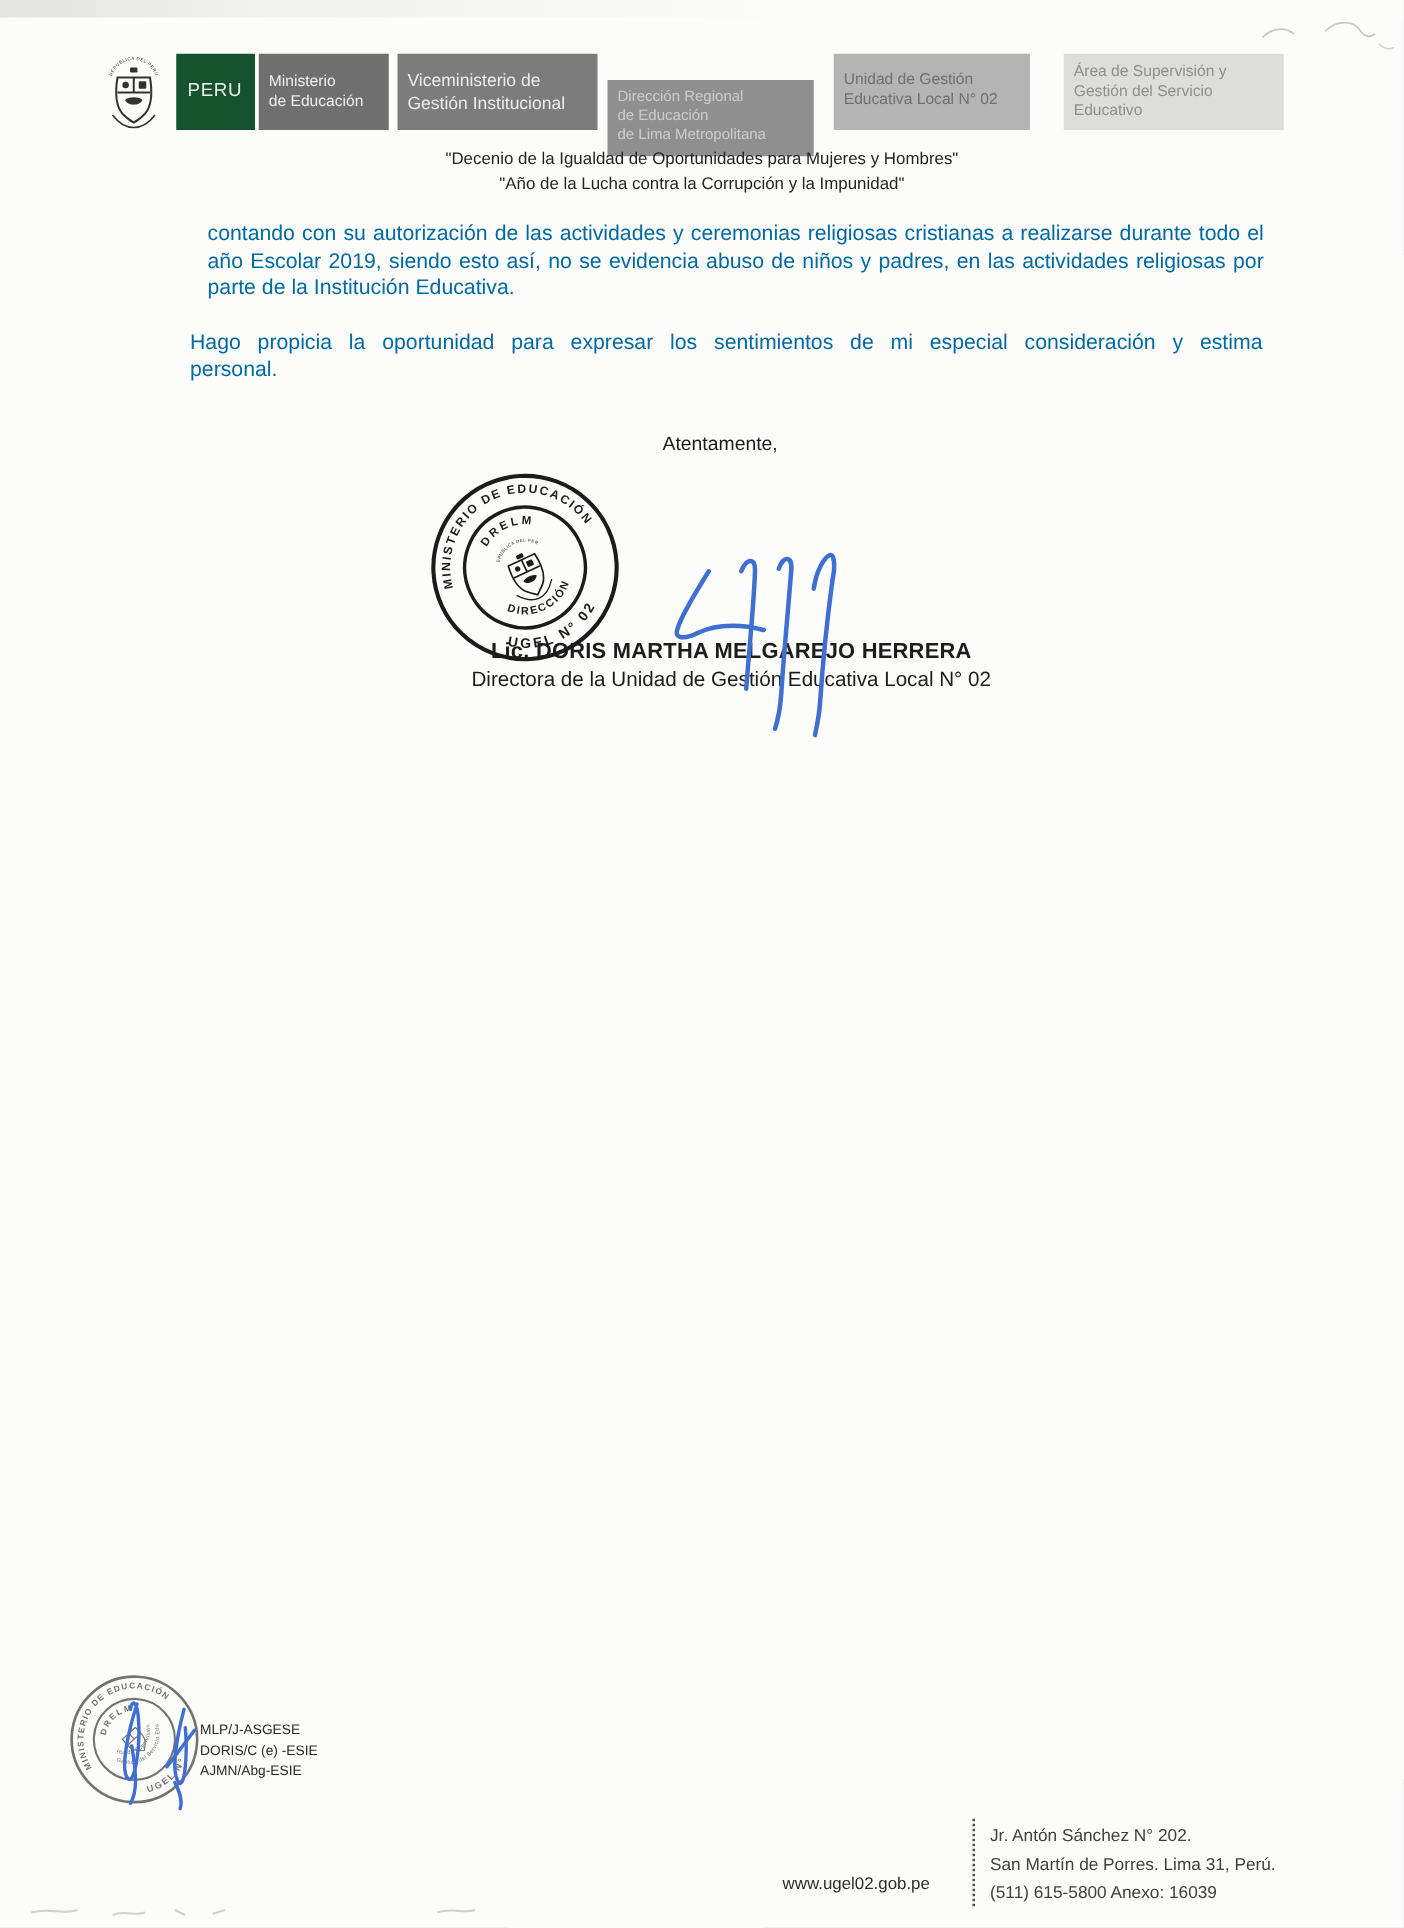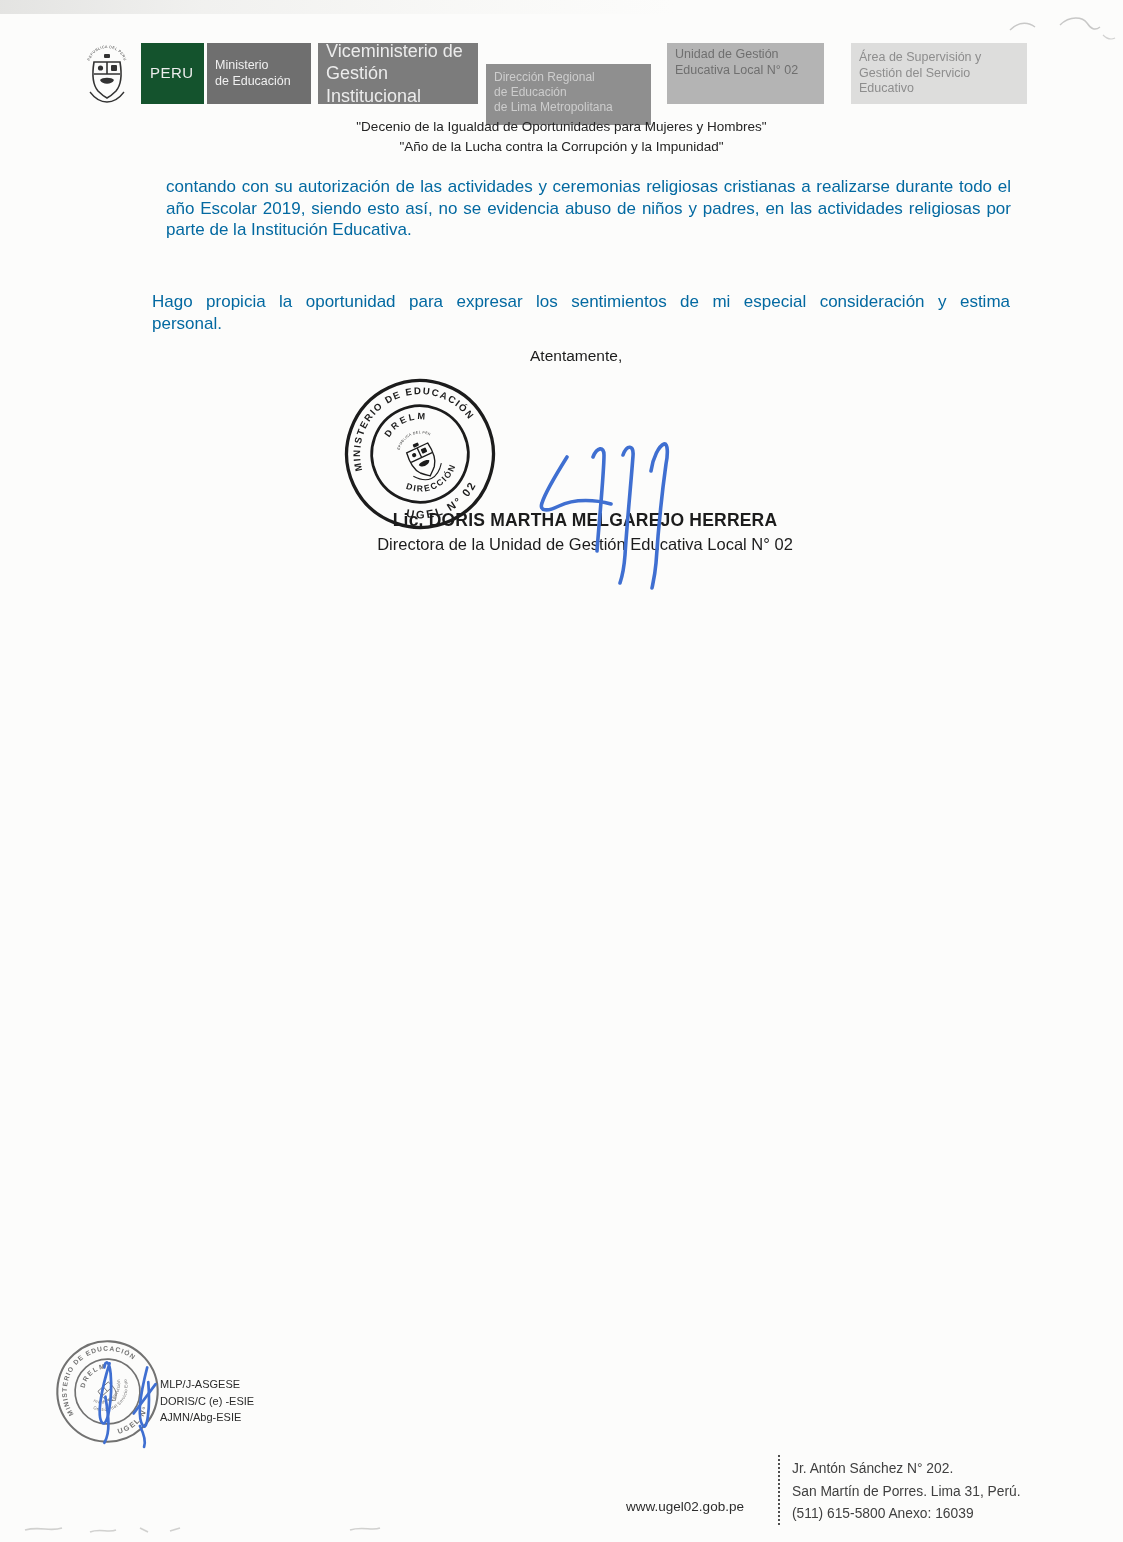--- a/index.html
+++ b/index.html
@@ -16,36 +16,36 @@
   .scan-top-band{position:absolute;left:0;top:0;width:1123px;height:14px;
     background:linear-gradient(90deg,#d9d9d7 0%,#ececea 18%,#f6f6f4 40%,#fcfcfb 60%);opacity:.7;}
   .artifact{position:absolute;pointer-events:none;}
   
   .hblock{position:absolute;top:43px;height:61px;box-sizing:border-box;
     display:flex;flex-direction:column;justify-content:center;
     padding:4px 8px;white-space:pre-line;line-height:1.25;}
   .b-peru{left:141px;width:63px;background:#14532d;color:#ededed;
     font-size:15px;letter-spacing:.5px;justify-content:center;align-items:flex-start;padding-left:9px;}
   .b-min{left:207px;width:104px;background:#6f6f6f;color:#f0f0f0;font-size:12.5px;}
-  .b-vice{left:318px;width:160px;background:#7c7c7c;color:#ececec;font-size:18px;}
+  .b-vice{left:318px;width:160px;background:#7c7c7c;color:#ececec;font-size:14px;}
   .b-drelm{left:486px;width:165px;background:#8f8f8f;color:#cdcdcd;
     font-size:12px;justify-content:flex-start;padding-top:6px;margin-top:21px;}
   .b-ugel{left:667px;width:157px;background:#b4b4b4;color:#6f6f6f;
-    font-size:12.5px;justify-content:flex-start;padding-bottom:8px;}
+    font-size:12.5px;justify-content:center;padding-bottom:8px;}
   .b-area{left:851px;width:176px;background:#dddddc;color:#8d8d8d;
     font-size:12.5px;justify-content:flex-start;padding-top:7px;}
   .coat{position:absolute;left:84px;top:44px;}
   
   .mottos{position:absolute;left:0;top:117px;width:1123px;text-align:center;
     font-size:13.5px;line-height:20px;color:#242424;}
   
   .para{position:absolute;margin:0;text-align:justify;
     font-size:17px;line-height:21.5px;color:#0369a1;}
   .p1{left:166px;top:176px;width:845px;}
-  .p2{left:152px;top:263px;width:858px;word-spacing:3.5px;margin-top:28px;}
+  .p2{left:152px;top:263px;width:858px;word-spacing:3.5px;}
   .closing{position:absolute;left:530px;top:347px;font-size:15.5px;}
   
   .stamp-main{position:absolute;left:338px;top:372px;}
   .sig-ink{position:absolute;left:505px;top:415px;z-index:5;}
   .sig-name{position:absolute;left:345px;top:510px;width:480px;text-align:center;
     font-size:17.5px;font-weight:bold;letter-spacing:.2px;white-space:nowrap;}
   .sig-title{position:absolute;left:300px;top:535px;width:570px;text-align:center;
     font-size:16.5px;white-space:nowrap;}
   .sig-loc{position:absolute;left:300px;top:558px;width:570px;text-align:center;font-size:16px;}
   

